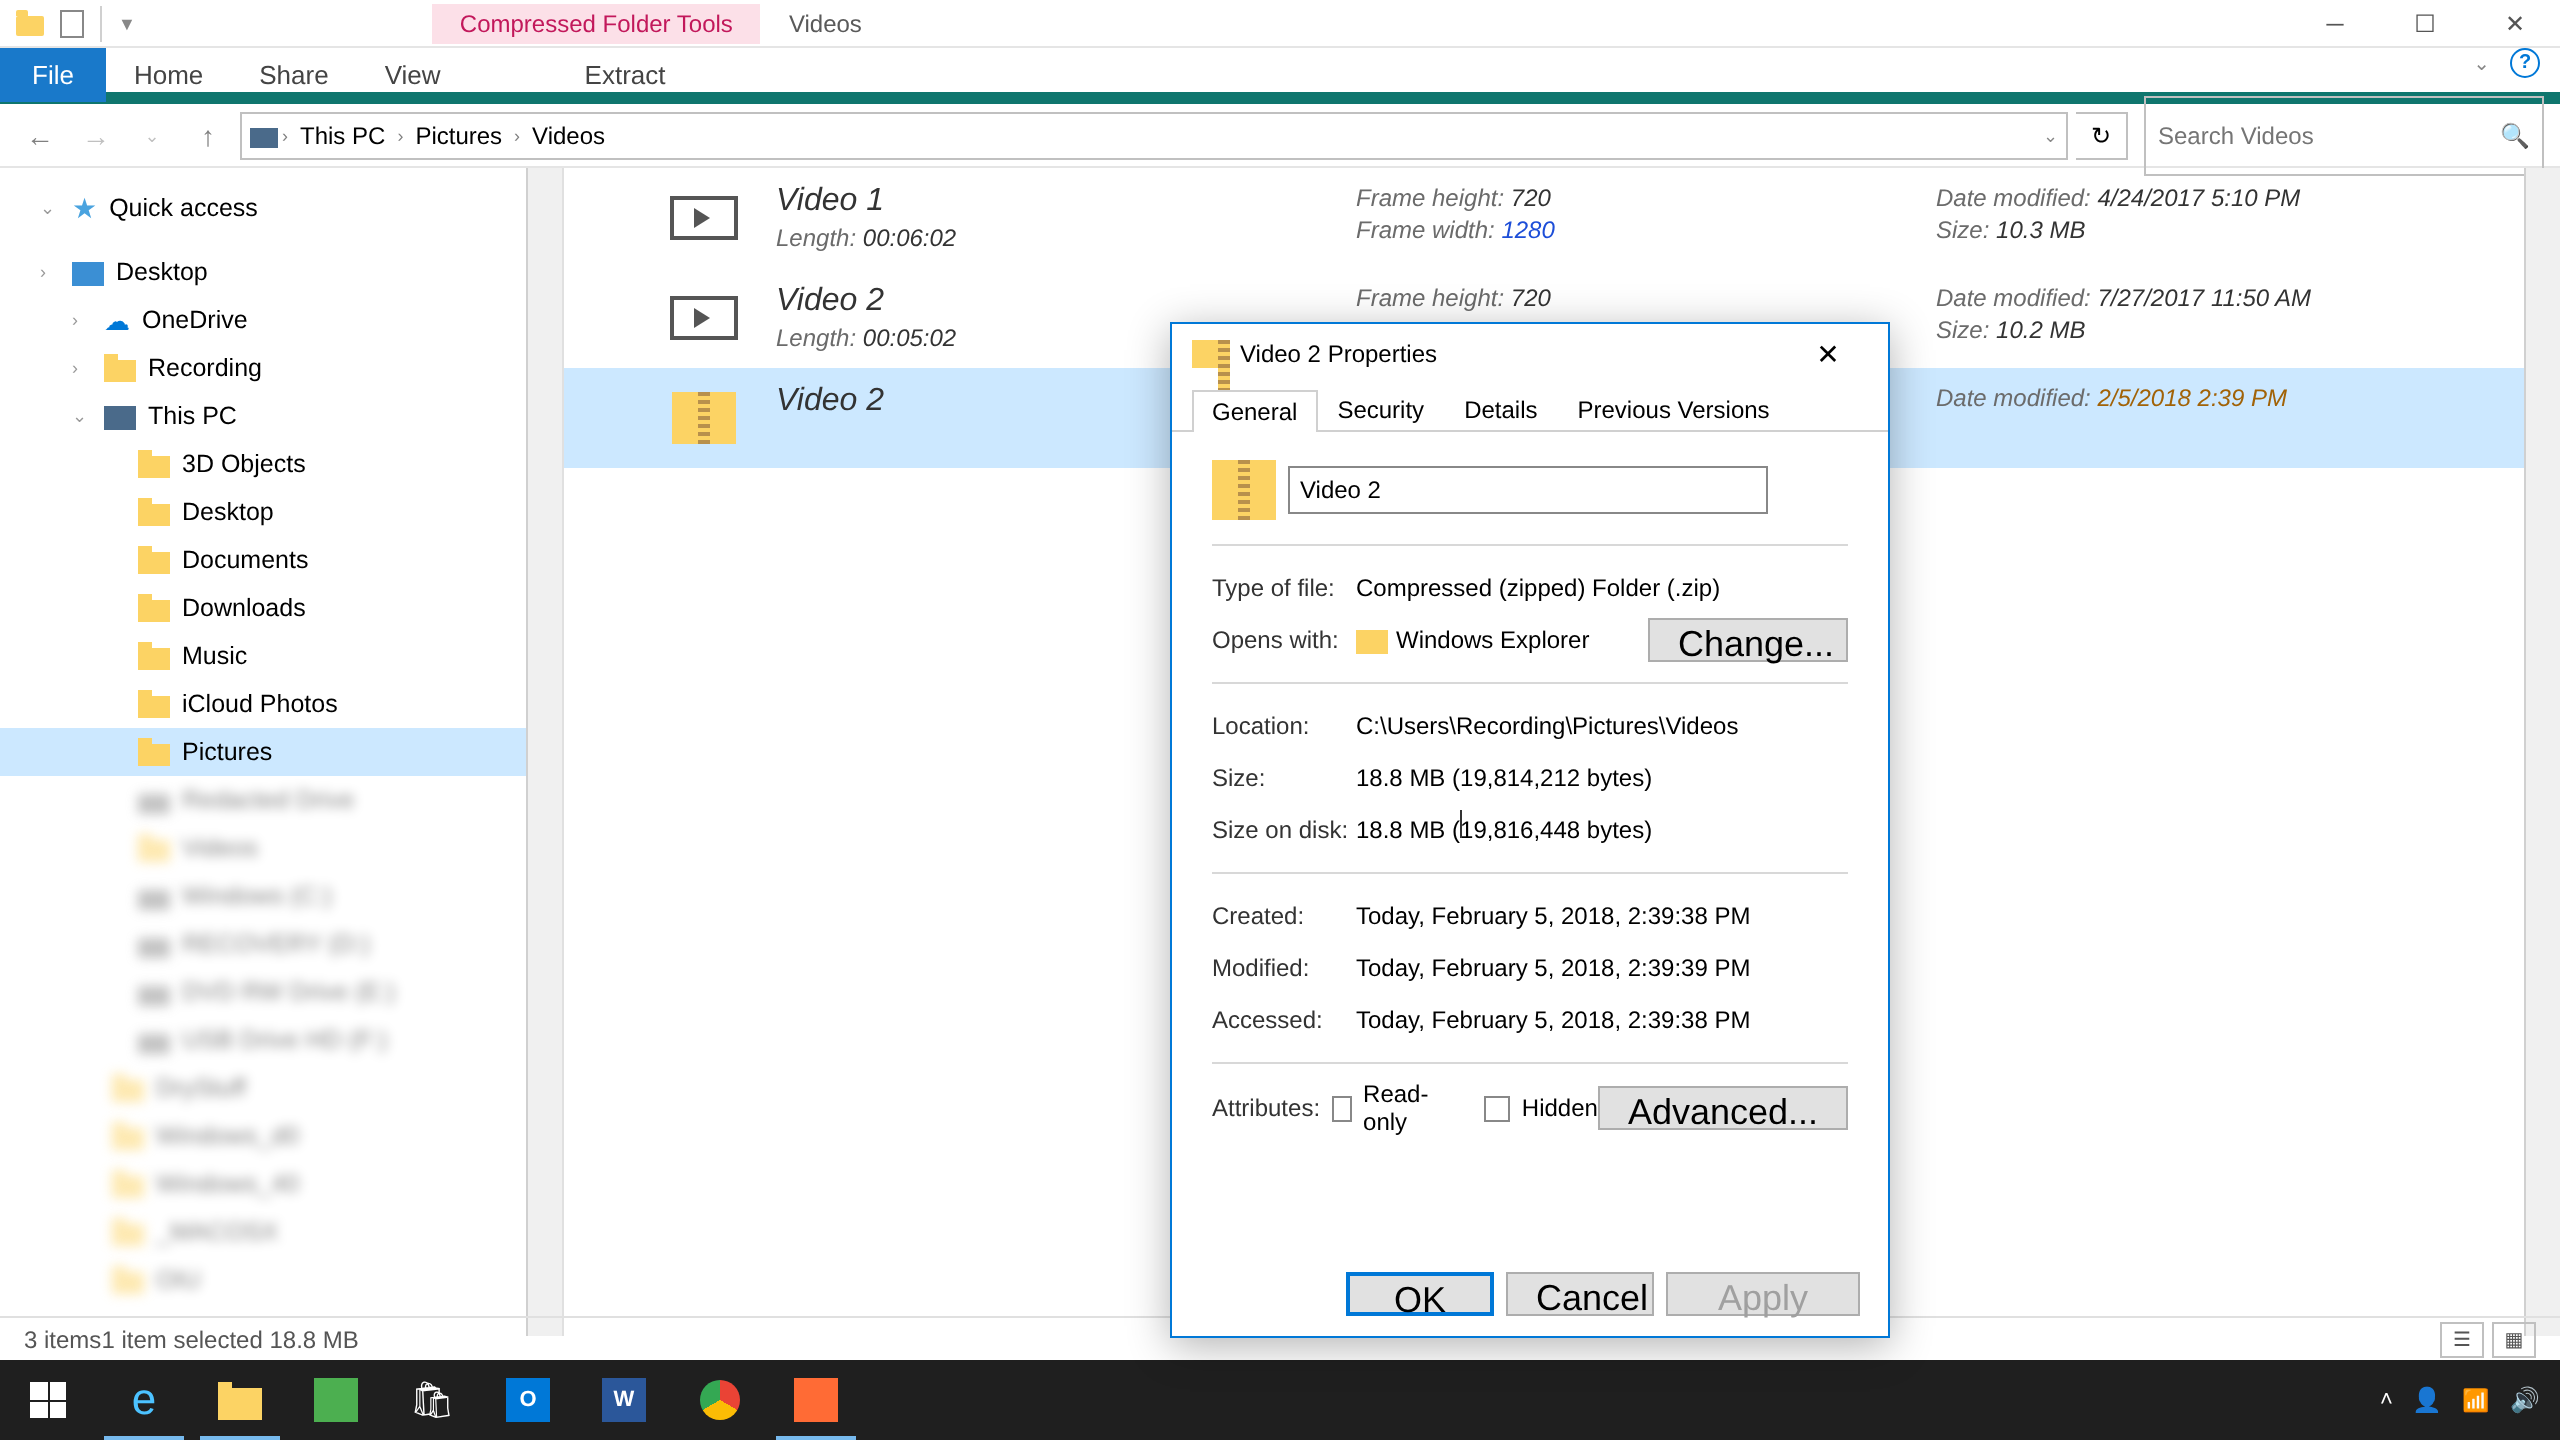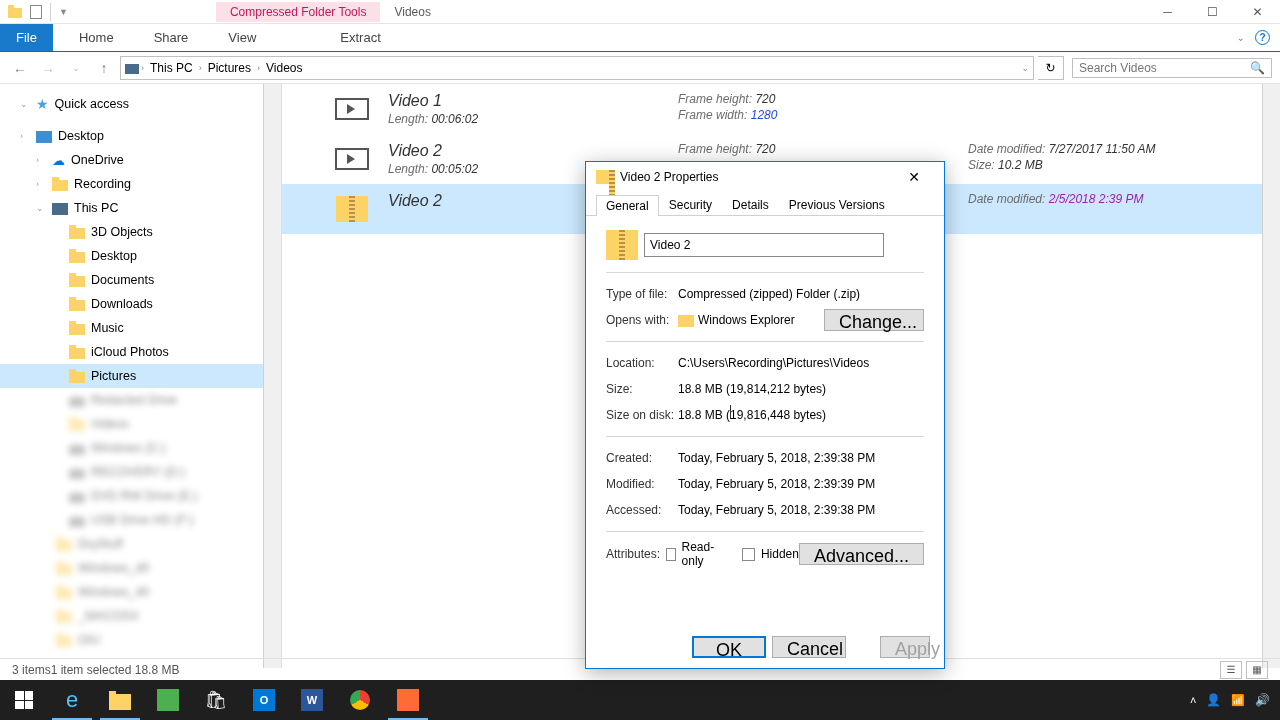--- a/index.html
+++ b/index.html
@@ -12,35 +12,35 @@
 .folder-mini { background: #fcd364; width: 14px; height: 10px; margin-top: 3px; border-radius: 1px; position: relative; }
 .folder-mini::before { content: ''; position: absolute; top: -3px; width: 6px; height: 3px; background: #fcd364; border-radius: 1px 1px 0 0; }
 .qat-sep { width: 1px; height: 18px; background: #d0d0d0; }
 .title-tabs { display: flex; margin-left: 140px; }
 .title-tab { padding: 3px 14px; font-size: 12px; color: #5a5a5a; }
 .title-tab.highlight { background: #fce0e8; color: #c2185b; }
 .window-controls { margin-left: auto; display: flex; }
 .wc-btn { width: 45px; height: 22px; display: flex; align-items: center; justify-content: center; color: #555; }
 
 
-.ribbon { height: 28px; display: flex; align-items: center; border-bottom: 1px solid #0f766e; gap: 12px; }
+.ribbon { height: 28px; display: flex; align-items: flex-start; border-bottom: 6px solid #0f766e; }
 .ribbon-file { background: #1979ca; color: #fff; padding: 6px 16px; font-size: 13px; }
 .ribbon-tab { padding: 6px 14px; font-size: 13px; color: #444; }
 .ribbon-right { margin-left: auto; display: flex; align-items: center; gap: 10px; padding-right: 10px; }
 .help-icon { color: #0078d7; font-weight: bold; border: 1.5px solid #0078d7; border-radius: 50%; width: 15px; height: 15px; font-size: 10px; display: flex; align-items: center; justify-content: center; }
 
 
 .addressbar { height: 32px; display: flex; align-items: center; gap: 4px; padding: 2px 8px; border-bottom: 1px solid #e5e5e5; }
 .nav-btn { width: 24px; height: 24px; display: flex; align-items: center; justify-content: center; color: #808080; font-size: 14px; }
 .nav-btn.disabled { color: #c0c0c0; }
 .address-box { flex: 1; border: 1px solid #c0c0c0; height: 24px; display: flex; align-items: center; padding: 0 4px; max-width: 940px; }
 .crumb { display: flex; align-items: center; gap: 2px; padding: 0 4px; font-size: 12px; }
 .crumb-arrow { color: #808080; font-size: 9px; margin: 0 2px; }
 .refresh-box { width: 26px; height: 24px; border: 1px solid #c0c0c0; border-left: none; display: flex; align-items: center; justify-content: center; }
-.search-box { width: 200px; border: 1px solid #c0c0c0; height: 20px; display: flex; align-items: center; padding: 0 6px; margin-left: 4px; }
+.search-box { width: 200px; border: 1px solid #c0c0c0; height: 40px; display: flex; align-items: center; padding: 0 6px; margin-left: 4px; }
 .search-box input { border: none; outline: none; flex: 1; font-size: 12px; color: #888; }
 
 
 .main { display: flex; height: 584px; }
 .sidebar { width: 282px; border-right: 1px solid #e0e0e0; overflow: hidden; padding-top: 8px; position: relative; }
 .sidebar::after { content: ''; position: absolute; right: 0; top: 0; width: 17px; height: 100%; background: #f0f0f0; border-left: 1px solid #d0d0d0; }
 .tree-item { display: flex; align-items: center; height: 24px; padding-left: 20px; gap: 6px; font-size: 12.5px; }
 .tree-item.l1 { padding-left: 36px; }
 .tree-item.l2 { padding-left: 69px; }
 .tree-item.selected { background: #cce8ff; }
@@ -274,20 +274,24 @@
         </div>
       <div class="file-info">
         <div class="file-col col1">
           <span class="file-name">Video 1</span>
           <span class="file-meta"><span>Length:</span> <span style="color:#333;">00:06:02</span></span>
         </div>
         <div class="file-col col2">
           <span class="file-meta"><span>Frame height:</span> <span style="color:#333;">720</span></span>
           <span class="file-meta"><span>Frame width:</span> <span style="color:#1d4ed8;">1280</span></span>
         </div>
+        <div class="file-col col3">
+          <span class="file-meta"><span>Date modified:</span> <span style="color:#333;">4/24/2017 5:10 PM</span></span>
+          <span class="file-meta"><span>Size:</span> <span style="color:#333;">10.3 MB</span></span>
+        </div>
       </div>
     </div>
 
     <div class="file-row">
       <div class="file-icon">
           <div class="video-icon"></div>
         </div>
       <div class="file-info">
         <div class="file-col col1">
           <span class="file-name">Video 2</span>
@@ -306,21 +310,21 @@
     <div class="file-row selected">
       <div class="file-icon">
           <div class="zip-icon"></div>
         </div>
       <div class="file-info">
         <div class="file-col col1">
           <span class="file-name">Video 2</span>
         </div>
         <div class="file-col col2"></div>
         <div class="file-col col3">
-          <span class="file-meta"><span>Date modified:</span> <span style="color:#a21caf;">2/5/2018 2:39 PM</span></span>
+          <span class="file-meta"><span>Date modified:</span> <span style="color:#a16207;">2/5/2018 2:39 PM</span></span>
         </div>
       </div>
     </div>
   </div>
 </div>
 
 <div class="dialog">
   <div class="dlg-title">
     <div class="zip-icon" style="width:16px;height:14px;"></div>
     <span>Video 2 Properties</span>
@@ -385,21 +389,21 @@
             <span class="ck-box"></span>
             <span>Hidden</span>
           </div>
       </div>
       <button class="dlg-btn" style="margin-left:auto;">Advanced...</button>
     </div>
   </div>
   <div class="dlg-footer">
     <button class="dlg-btn primary" style="width:74px;">OK</button>
     <button class="dlg-btn" style="width:74px;">Cancel</button>
-    <button class="dlg-btn" style="width:50px;margin-left:28px;" disabled="">Apply</button>
+    <button class="dlg-btn" style="width:97px;" disabled="">Apply</button>
   </div>
 </div>
 
 <div class="statusbar">
   <span>3 items</span>
   <span>1 item selected  18.8 MB</span>
   <div class="status-right">
     <div class="view-btn">☰</div>
     <div class="view-btn">▦</div>
   </div>

